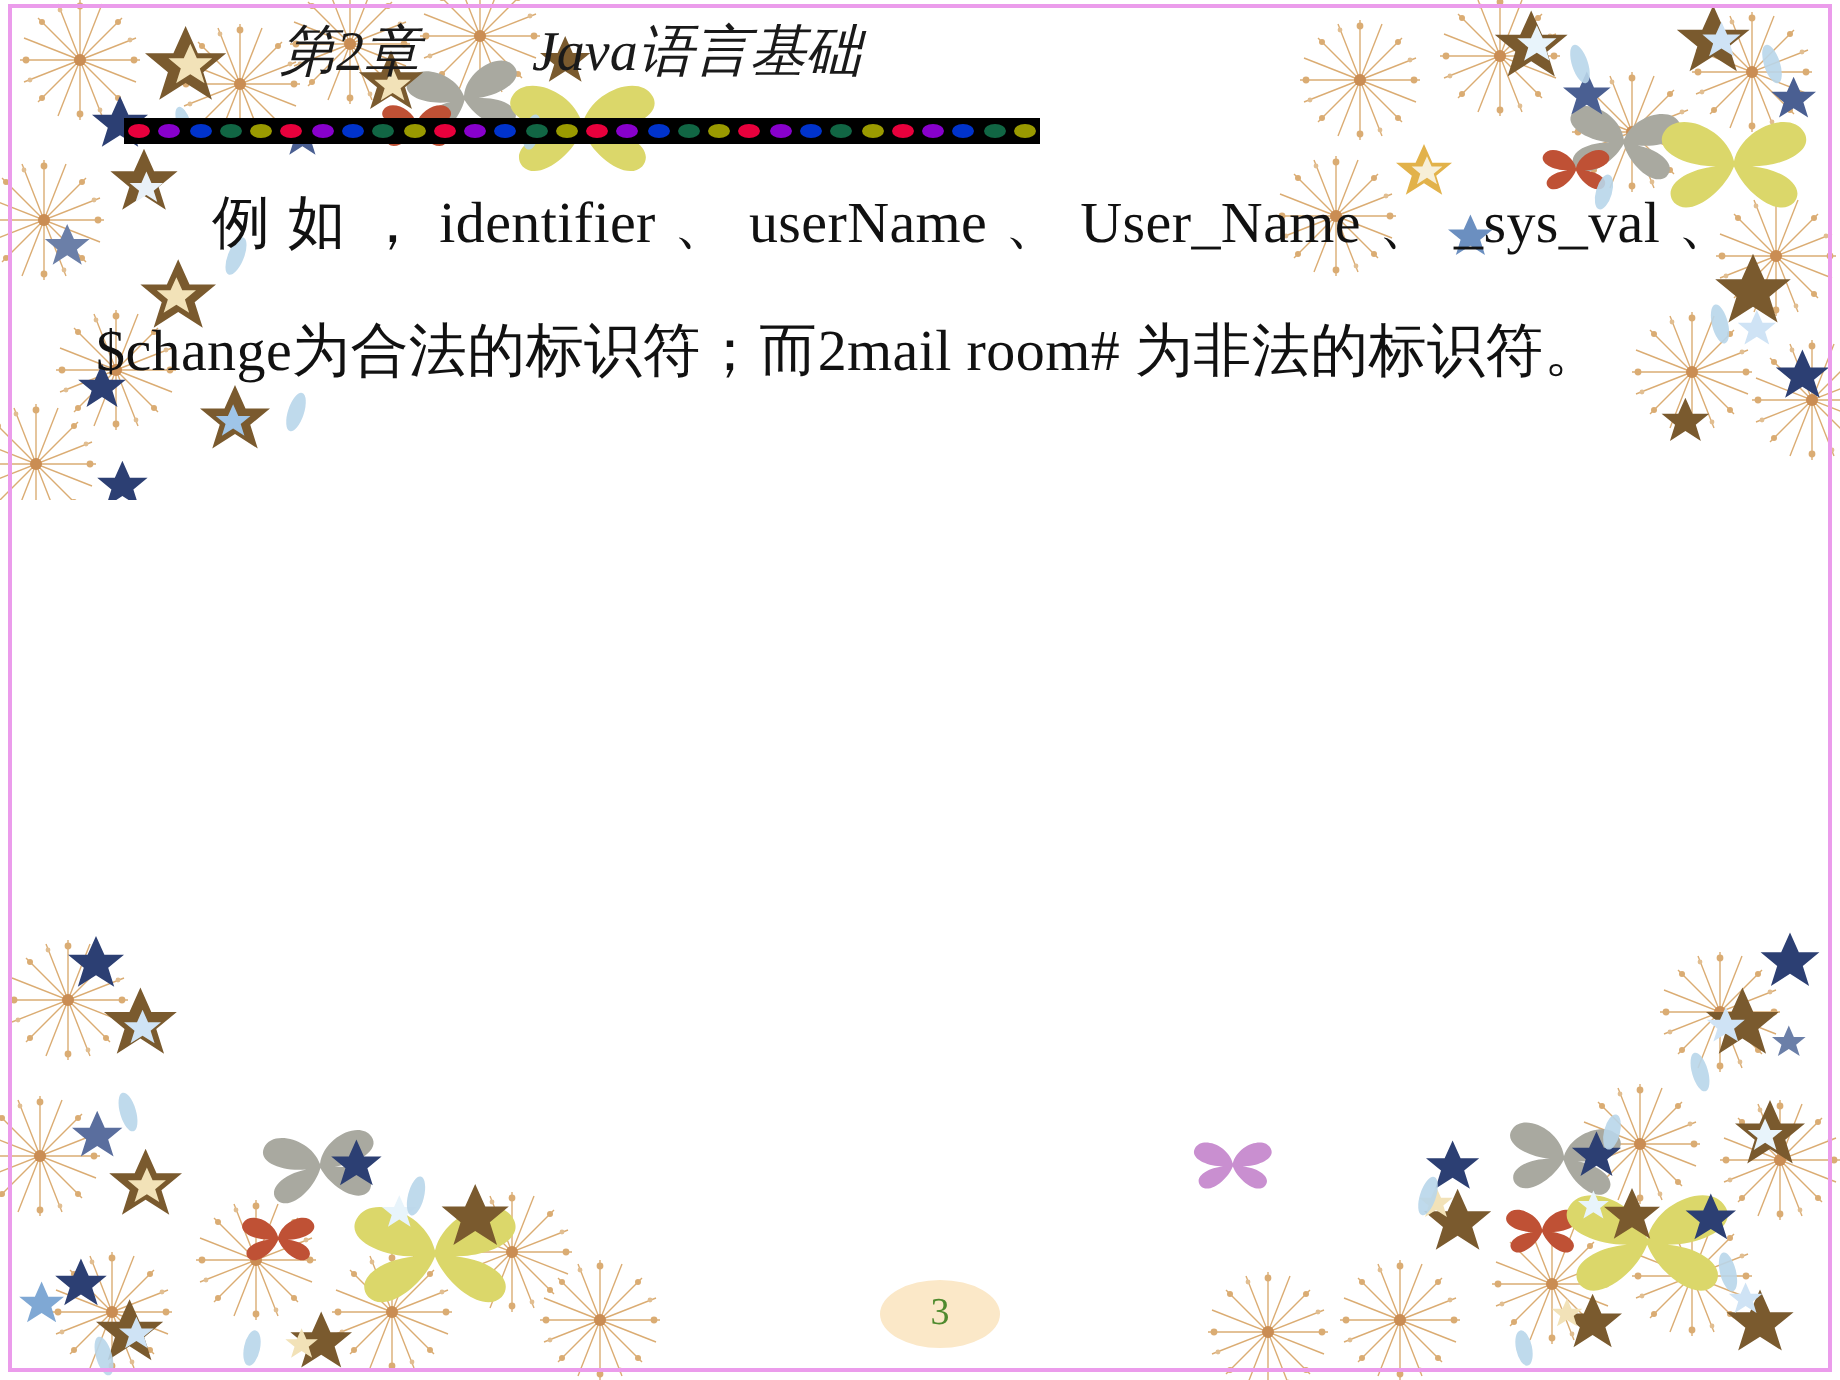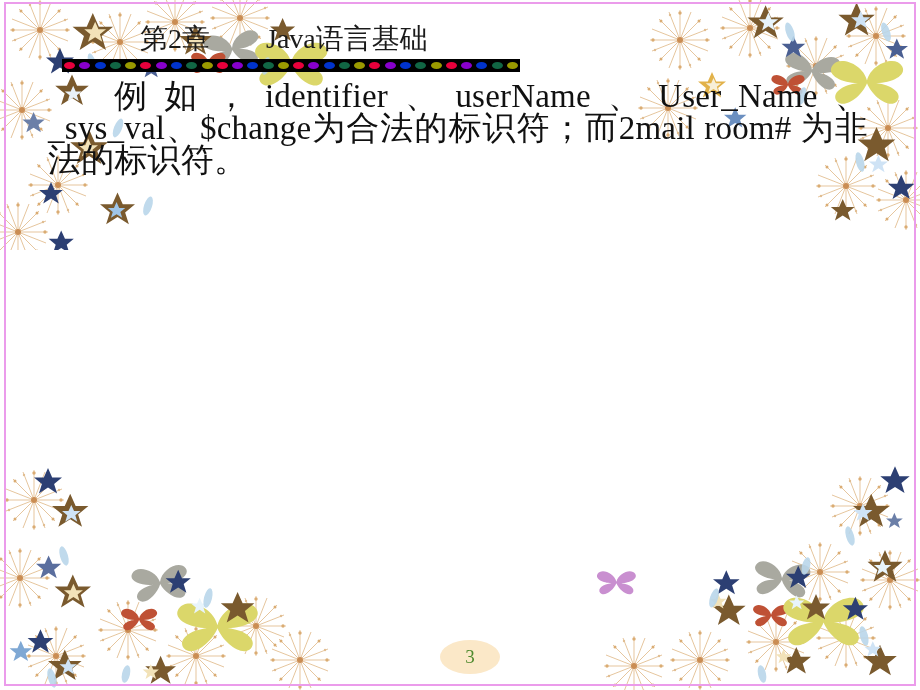--- a/index.html
+++ b/index.html
@@ -33,24 +33,25 @@
     position: absolute;
     pointer-events: none;
     z-index: 1;
   }
   .deco svg { display: block; }
 
   
   #title-area {
     position: absolute;
     left: 0;
-    top: 20px;
+    top: 8px;
     width: 920px;
     height: 46px;
     z-index: 10;
+    font-style: italic;
   }
   #slide-title {
     position: absolute;
     left: 140px;
     top: 0px;
     font-size: 28px;
     line-height: 38px;
     color: #1a1a1a;
     white-space: pre;
     font-family: "Liberation Serif", "DejaVu Serif", serif;
@@ -68,22 +69,22 @@
   }
 
   
   #body-text {
     position: absolute;
     left: 48px;
     top: 80px;
     width: 820px;
     z-index: 10;
     color: #111111;
-    font-size: 33px;
-    line-height: 32px;
+    font-size: 29px;
+    line-height: 64px;
     letter-spacing: 0.2px;
   }
   .para {
     margin: 0;
     text-indent: 2em;
     text-align: justify;
     text-justify: inter-ideograph;
   }
   .para + .para { margin-top: 0; }
 

